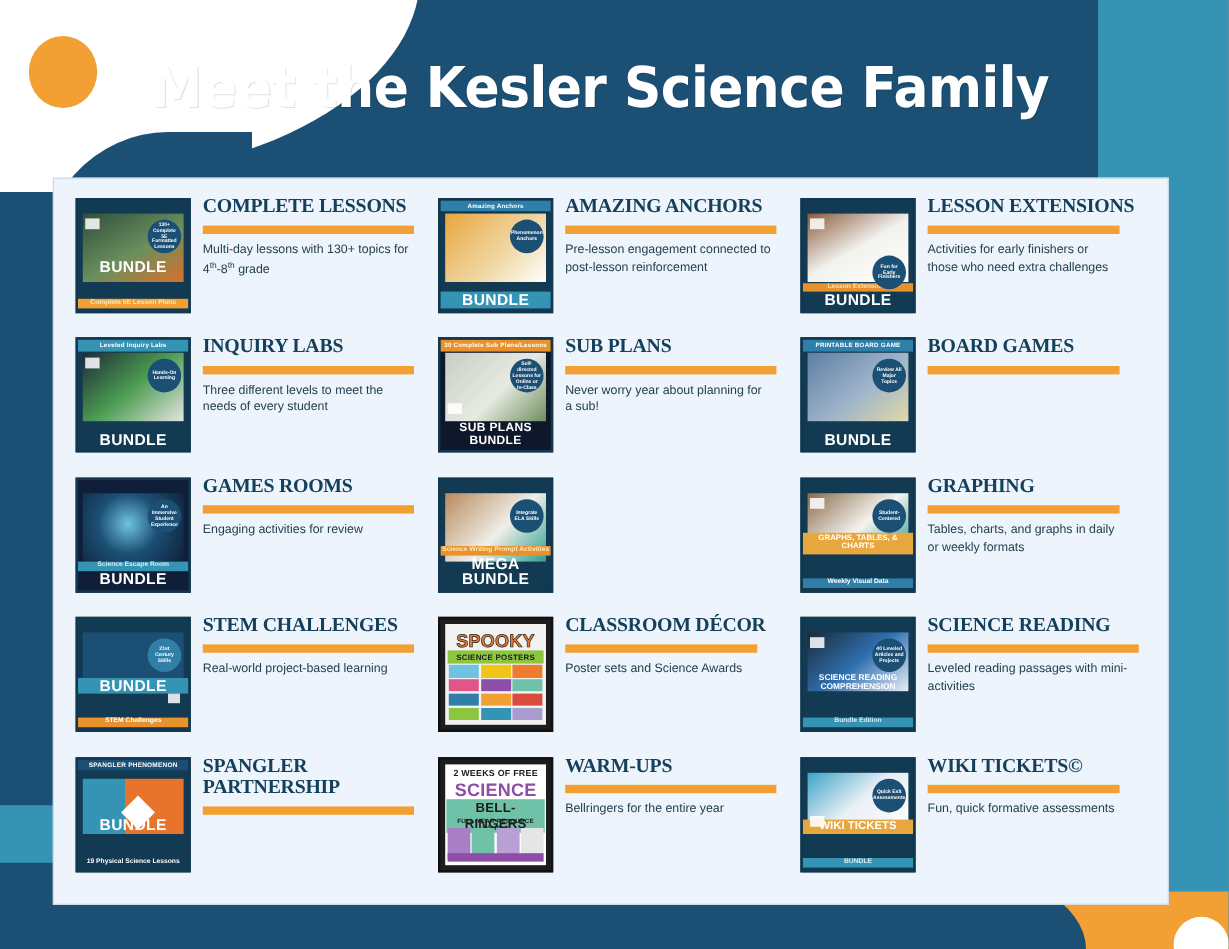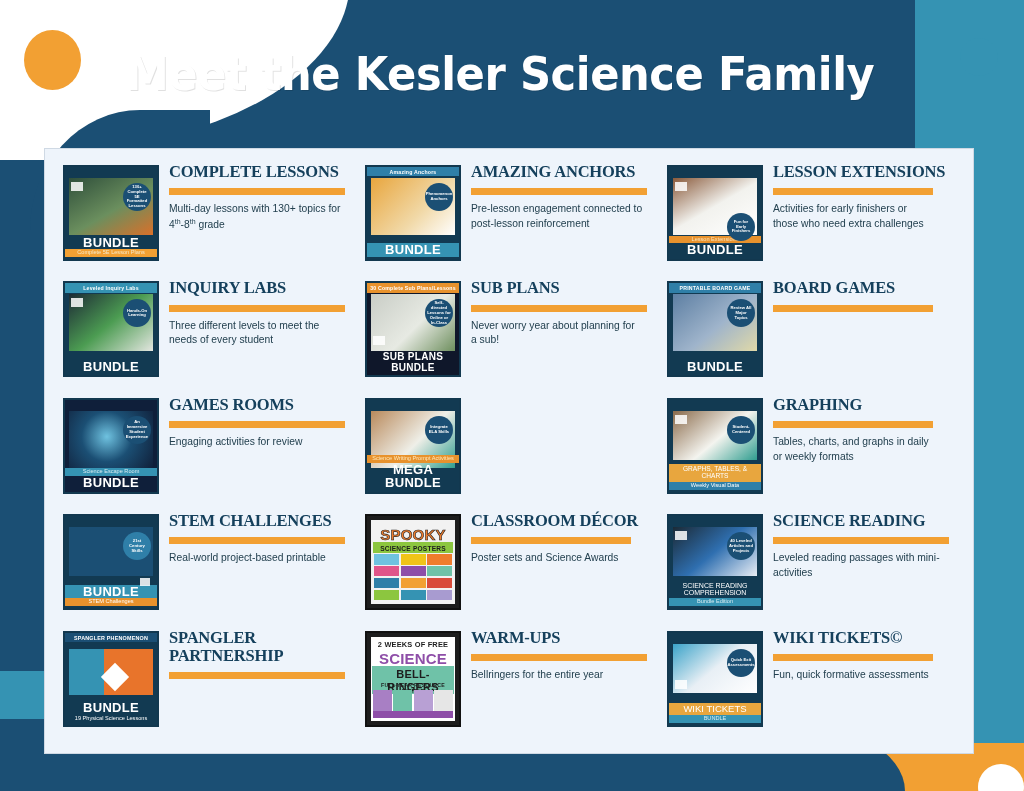--- a/index.html
+++ b/index.html
@@ -179,22 +179,23 @@
     z-index: 3;
     text-align: center;
     line-height: 1.05;
     padding-bottom: 2px;
   }
   .thumb .footer .main {
     font-size: 13px; font-weight: bold; color: #ffffff;
     display: block; letter-spacing: .3px;
   }
   .thumb .footer .sub {
-    font-size: 5.6px; font-weight: normal; display: block;
+    font-size: 5.6px; font-weight: bold; display: block;
     padding: 1px 0;
+    margin-top: 20px;
   }
   .thumb .kslogo {
     position: absolute; left: 6px; top: 15px; z-index: 5;
     width: 12px; height: 9px;
     background: rgba(255,255,255,.85);
   }
   .text {
     flex: 1 1 auto;
     padding-top: 2px;
     min-width: 0;
@@ -404,21 +405,21 @@
           <div class="badge" style="background:#2f7fa8">21st Century Skills</div>
           <div class="toptag"></div>
           <div class="footer">
             <span class="main" style="background:#3593b3;display:block">BUNDLE</span>
             <span class="sub" style="background:#e8922d;color:#ffffff">STEM Challenges</span>
           </div>
         </div>
         <div class="text">
           <div class="title">STEM CHALLENGES</div>
           <div class="rule"></div>
-          <div class="desc">Real-world project-based printable</div>
+          <div class="desc">Real-world project-based learning</div>
         </div>
       </div>
 
       <div class="item c3">
         <div class="thumb" style="background:#1d1d1d;border-color:#111">
           <div class="art" style="top:4px;bottom:4px;left:4px;right:4px;background:#f2f2f2"></div>
           <div class="toptag" style="position:absolute;z-index:6;left:6px;right:6px;top:7px;font-size:15px;color:#ef7c2c;-webkit-text-stroke:0.6px #222">SPOOKY</div>
           <div class="toptag" style="position:absolute;z-index:6;left:6px;right:6px;top:26px;font-size:6.6px;background:#8cc63f;color:#1d1d1d">SCIENCE POSTERS</div>
           <div style="position:absolute;z-index:6;left:7px;right:7px;top:38px;bottom:8px;display:grid;grid-template-columns:repeat(3,1fr);grid-template-rows:repeat(4,1fr);gap:1.5px;">
             <span style="background:#6fc2e0"></span>

